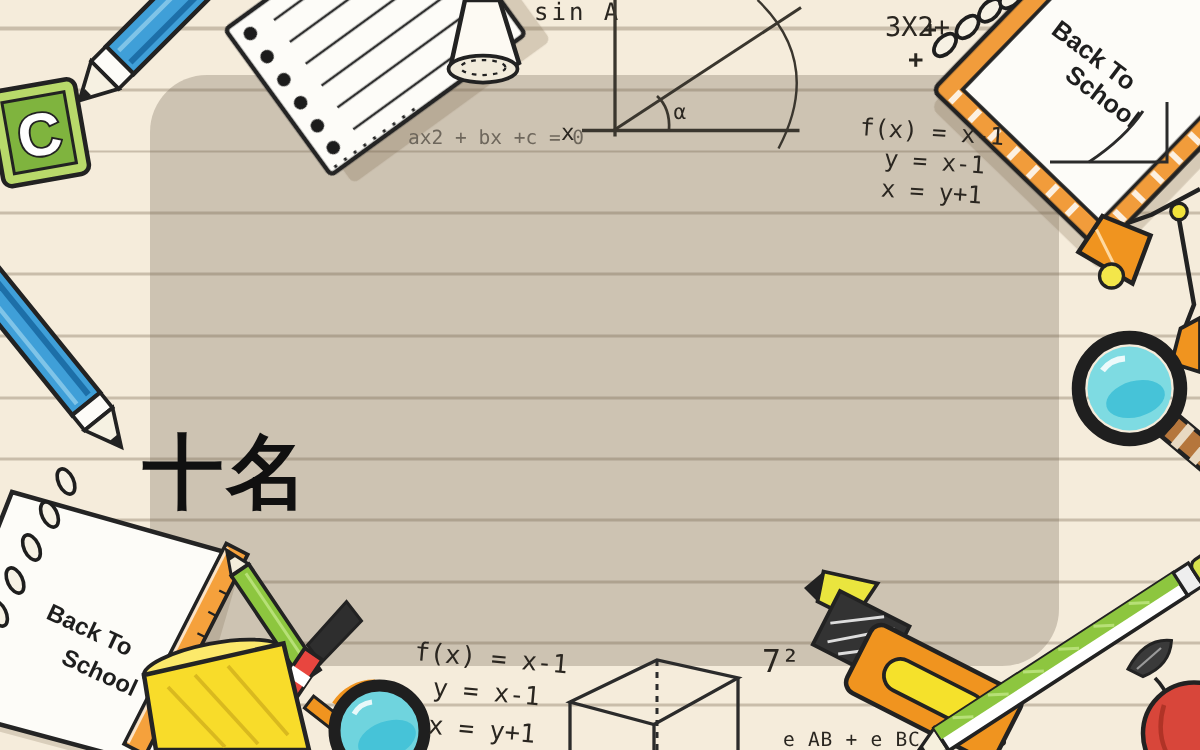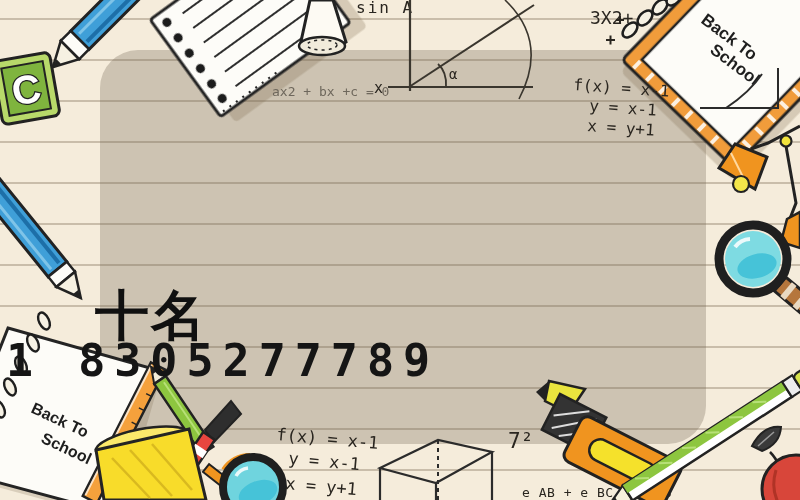--- a/index.html
+++ b/index.html
@@ -285,15 +285,14 @@
       <path d="M770,452 Q776,458 779,466" stroke="#222" stroke-width="2.5" fill="none"></path>
       <circle cx="796" cy="489" r="34" fill="#d8463a" stroke="#222" stroke-width="3"></circle>
       <path d="M776,470 Q770,490 780,506" stroke="#b03326" stroke-width="3" fill="none"></path>
     </g>
   </svg>
 
   <div class="title">
     <span class="l2">十名</span>
   </div>
 
-  <div class="phone">1 8305277789</div>
 
 </div>
 
 </body></html>

